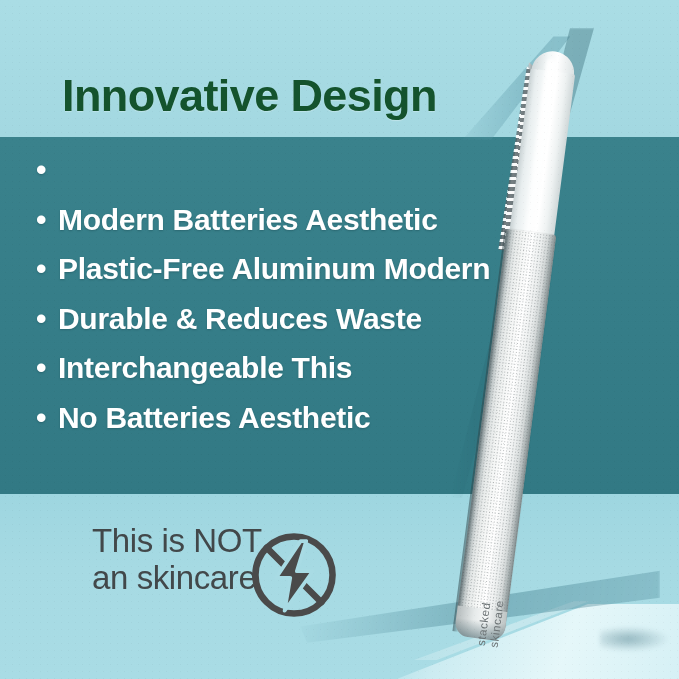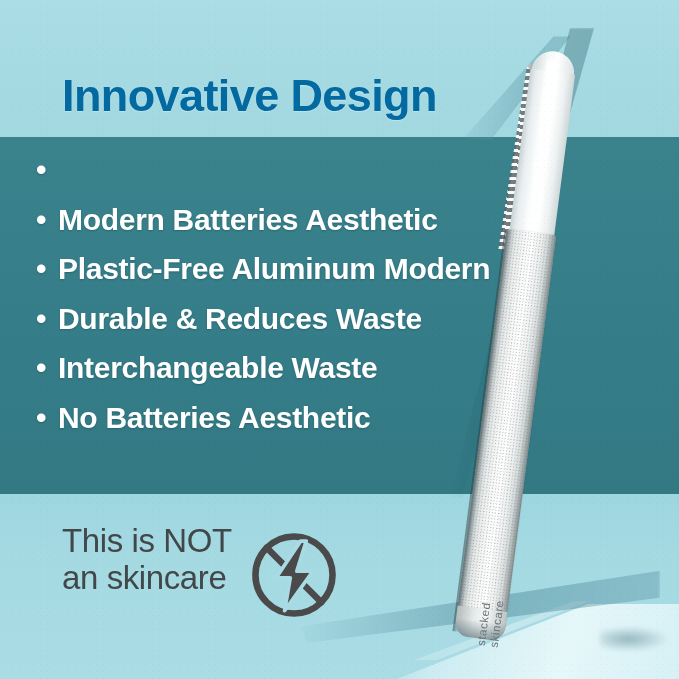--- a/index.html
+++ b/index.html
@@ -187,21 +187,21 @@
     letter-spacing:0.6px;
     line-height:1.05;
   }
   .brand-logo span { white-space:nowrap; }
 
   
   .title {
     position:absolute; left:62px; top:70px;
     font-size:45px;
     font-weight:bold;
-    color:#0369a1;
+    color:#14532d;
     letter-spacing:-0.6px;
     white-space:nowrap;
     text-shadow:0 1px 1px rgba(255,255,255,0.30);
   }
   .bullet-list {
     position:absolute; left:36px; top:150px;
     width:500px;
     list-style:none;
   }
   .bullet-item {
@@ -224,21 +224,21 @@
 
   .notice {
     position:absolute; left:62px; top:522px;
     width:200px;
     color:#42484a;
     font-size:33px;
     font-weight:normal;
     line-height:1.13;
     letter-spacing:-0.4px;
   }
-  .notice div { white-space:nowrap; }
+  .notice div { white-space:nowrap;margin-left:30px; }
 
   .no-electric-icon {
     position:absolute; left:247px; top:528px;
     width:94px; height:94px;
   }
 </style>
 </head>
 <body>
 
 <div class="stage">
@@ -292,21 +292,21 @@
       <li class="bullet-item">
         <span class="bullet-dot">•</span>
         <span class="bullet-text">Plastic-Free Aluminum Modern</span>
       </li>
       <li class="bullet-item">
         <span class="bullet-dot">•</span>
         <span class="bullet-text">Durable &amp; Reduces Waste</span>
       </li>
       <li class="bullet-item">
         <span class="bullet-dot">•</span>
-        <span class="bullet-text">Interchangeable Waste</span>
+        <span class="bullet-text">Interchangeable This</span>
       </li>
       <li class="bullet-item">
         <span class="bullet-dot">•</span>
         <span class="bullet-text">No Batteries Aesthetic</span>
       </li>
     </ul>
 
   <div class="notice">
     <div>This is NOT</div>
     <div>an skincare</div>

